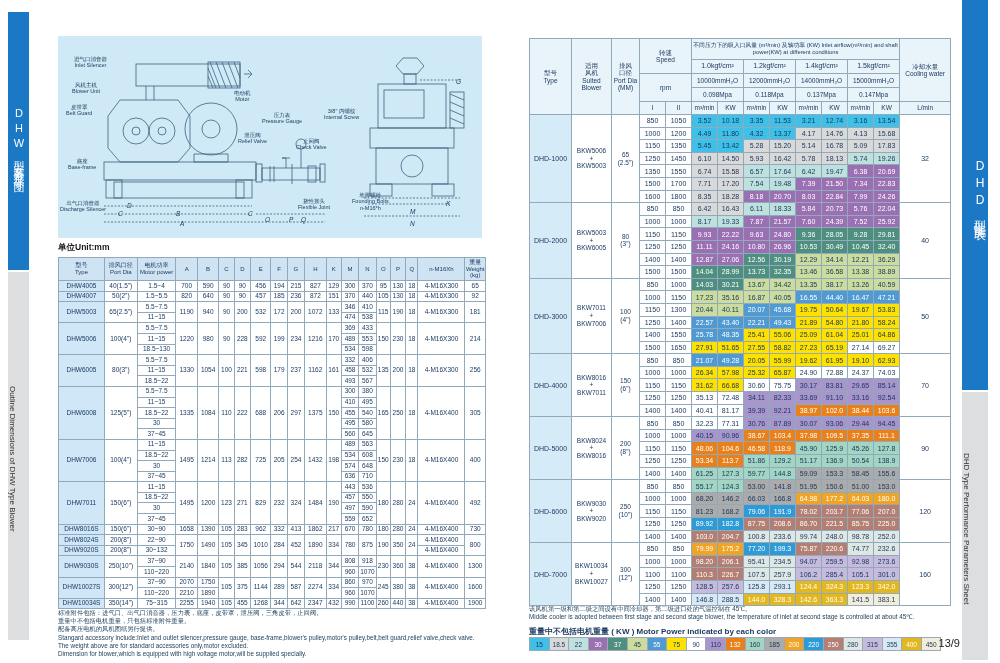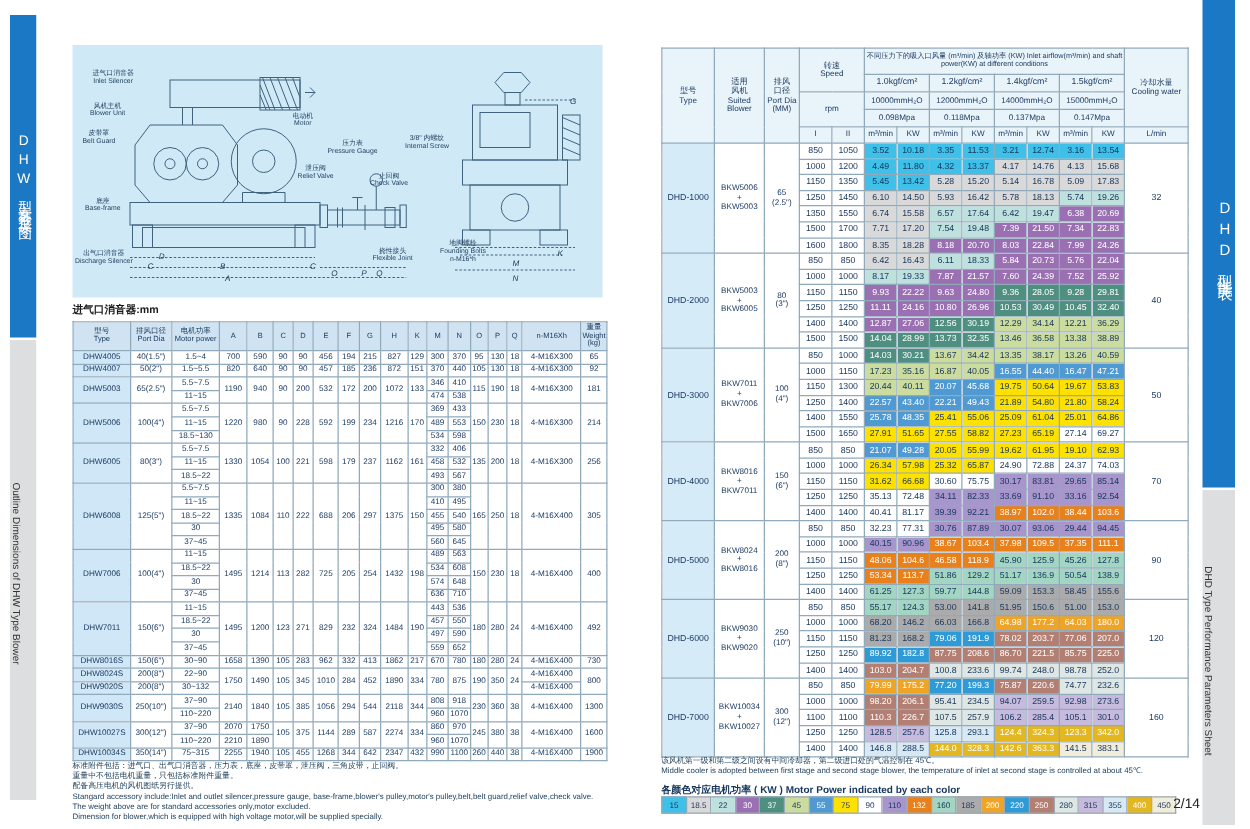--- a/index.html
+++ b/index.html
@@ -144,21 +144,21 @@
 Relief Valve</div><div class="dg-label" style="left: 238px; top: 102px;">止回阀
 Check Valve</div><div class="dg-label" style="left: 10px; top: 122px;">底座
 Base-frame</div><div class="dg-label" style="left: 2px; top: 164px;">出气口消音器
 Discharge Silencer</div><div class="dg-label" style="left: 240px; top: 162px;">挠性接头
 Flexible Joint</div><div class="dg-label" style="left: 266px; top: 72px;">3/8" 内螺纹
 Internal Screw</div><div class="dg-label" style="left: 294px; top: 156px;">地脚螺栓
 Founding Bolts
 n-M16*h</div><div class="dim-letter" style="left: 69px; top: 166px;">D</div><div class="dim-letter" style="left: 60px; top: 174px;">C</div><div class="dim-letter" style="left: 118px; top: 174px;">B</div><div class="dim-letter" style="left: 190px; top: 174px;">C</div><div class="dim-letter" style="left: 122px; top: 184px;">A</div><div class="dim-letter" style="left: 207px; top: 180px;">O</div><div class="dim-letter" style="left: 231px; top: 180px;">P</div><div class="dim-letter" style="left: 243px; top: 180px;">Q</div><div class="dim-letter" style="left: 398px; top: 42px;">G</div><div class="dim-letter" style="left: 388px; top: 164px;">K</div><div class="dim-letter" style="left: 352px; top: 172px;">M</div><div class="dim-letter" style="left: 352px; top: 184px;">N</div></div>
 
   <div class="dim-title">
-    <span class="dim-unit">进气口消音器:mm</span>
+    <span class="dim-unit">单位Unit:mm</span>
   </div>
 
   <div class="tbl-wrap" id="dim-wrap">
     <table class="tb" id="dim-table">
       <colgroup>
         <col style="width:45px">
           <col style="width:32px">
           <col style="width:38px">
           <col style="width:21px">
         <col style="width:21px">
@@ -1172,21 +1172,21 @@
             <td style="background: rgb(242, 237, 218); color: rgb(23, 54, 93);">383.1</td>
           </tr>
         </tbody>
     </table>
   </div>
 
   <div class="notes" id="right-notes">
       <div>该风机第一级和第二级之间设有中间冷却器，第二级进口处的气温控制在 45℃。</div>
       <div>Middle cooler is adopted between first stage and second stage blower, the temperature of inlet at second stage is controlled at about 45℃.</div>
     </div>
-  <div class="legend-title">各颜色对应电机功率 ( KW ) Motor Power indicated by each color</div>
+  <div class="legend-title">重量中不包括电机重量 ( KW ) Motor Power indicated by each color</div>
   <div class="legend" id="legend-strip">
       <div class="lg-cell" style="background: rgb(63, 192, 232); color: rgb(23, 54, 93);">15</div>
       <div class="lg-cell" style="background: rgb(217, 217, 217); color: rgb(23, 54, 93);">18.5</div>
       <div class="lg-cell" style="background: rgb(191, 225, 222); color: rgb(23, 54, 93);">22</div>
       <div class="lg-cell" style="background: rgb(154, 112, 178); color: rgb(255, 255, 255);">30</div>
       <div class="lg-cell" style="background: rgb(79, 143, 128); color: rgb(255, 255, 255);">37</div>
       <div class="lg-cell" style="background: rgb(203, 220, 158); color: rgb(23, 54, 93);">45</div>
       <div class="lg-cell" style="background: rgb(79, 154, 210); color: rgb(255, 255, 255);">55</div>
       <div class="lg-cell" style="background: rgb(255, 225, 0); color: rgb(23, 54, 93);">75</div>
       <div class="lg-cell" style="background: rgb(255, 255, 255); color: rgb(23, 54, 93);">90</div>
@@ -1196,15 +1196,15 @@
       <div class="lg-cell" style="background: rgb(171, 171, 171); color: rgb(23, 54, 93);">185</div>
       <div class="lg-cell" style="background: rgb(239, 164, 38); color: rgb(255, 255, 255);">200</div>
       <div class="lg-cell" style="background: rgb(46, 154, 214); color: rgb(255, 255, 255);">220</div>
       <div class="lg-cell" style="background: rgb(179, 127, 114); color: rgb(255, 255, 255);">250</div>
       <div class="lg-cell" style="background: rgb(223, 231, 228); color: rgb(23, 54, 93);">280</div>
       <div class="lg-cell" style="background: rgb(198, 186, 221); color: rgb(23, 54, 93);">315</div>
       <div class="lg-cell" style="background: rgb(216, 233, 244); color: rgb(23, 54, 93);">355</div>
       <div class="lg-cell" style="background: rgb(226, 183, 31); color: rgb(255, 255, 255);">400</div>
       <div class="lg-cell" style="background: rgb(242, 237, 218); color: rgb(23, 54, 93);">450</div>
     </div>
-  <div class="page-num">2/14</div>
+  <div class="page-num">13/9</div>
 
 </div>
 
 </body></html>

